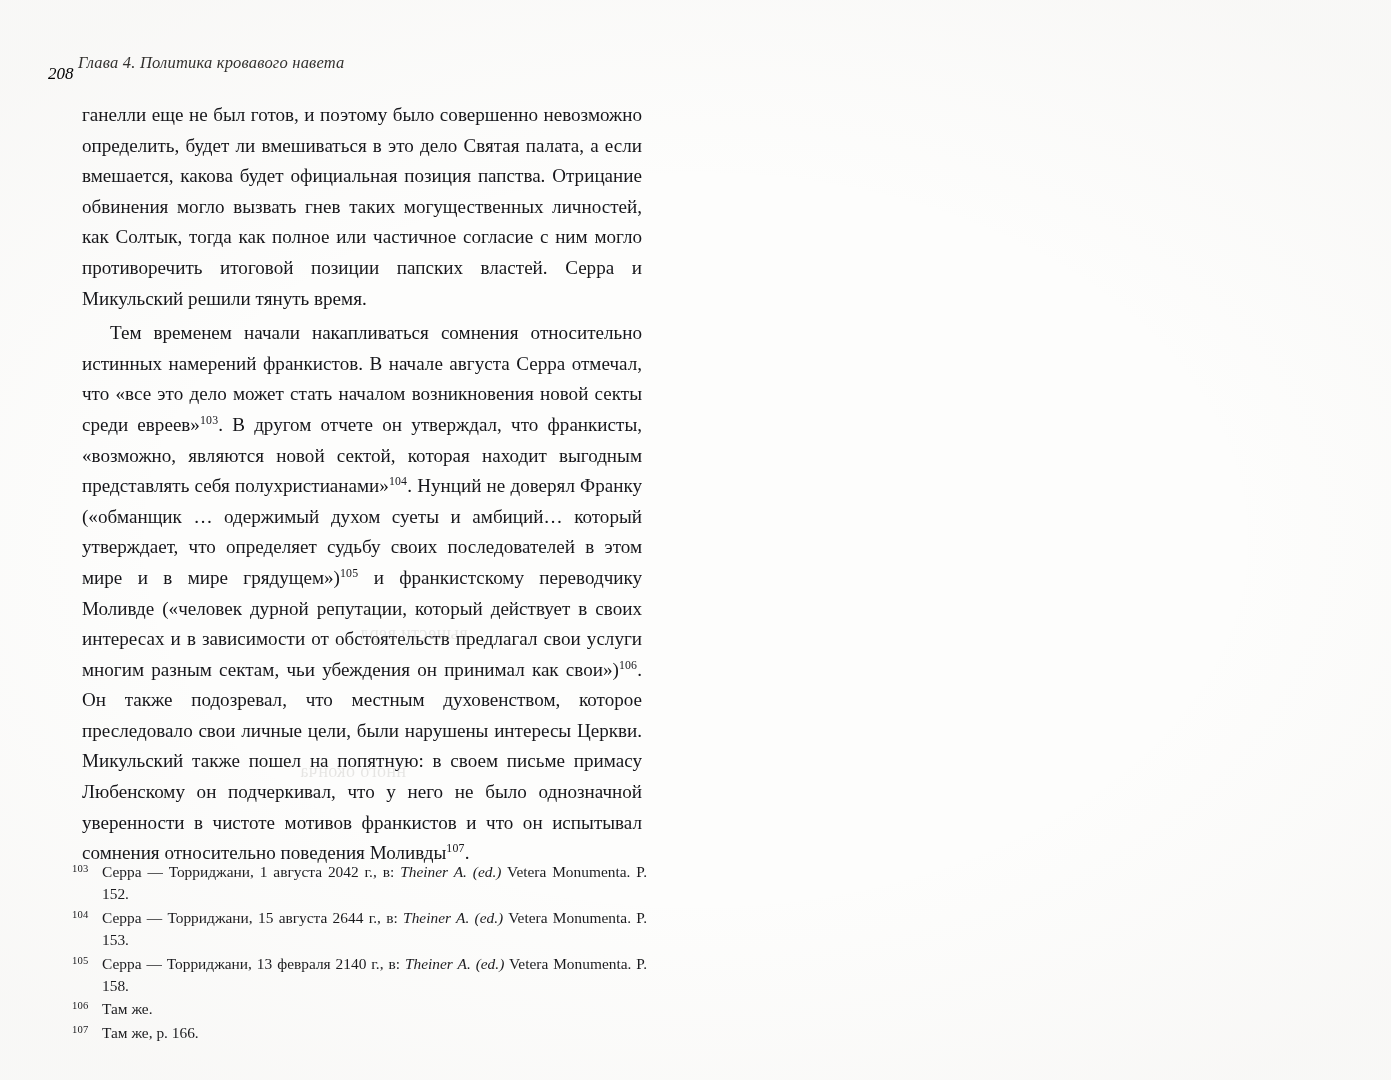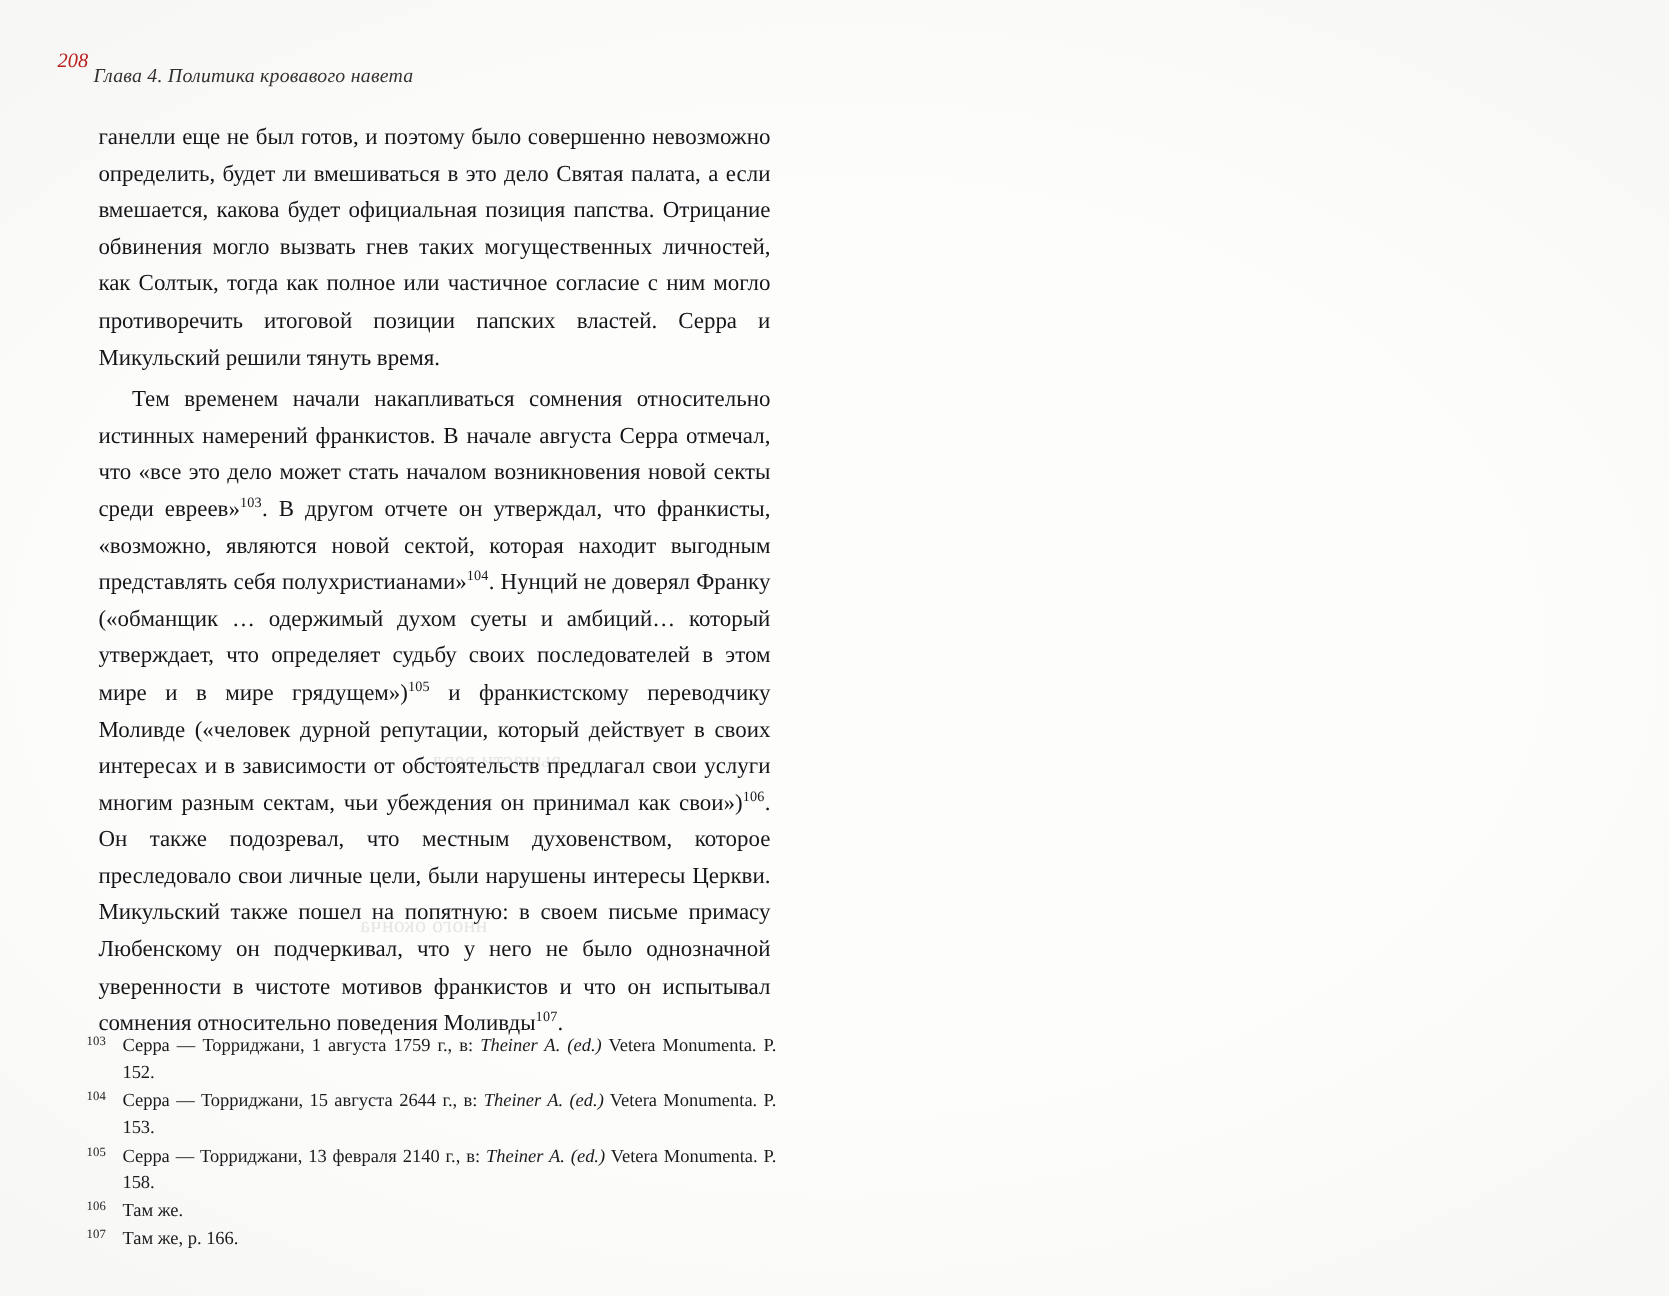--- a/index.html
+++ b/index.html
@@ -45,26 +45,26 @@
     font-style: italic;
     font-size: 16.5px;
     letter-spacing: 0.2px;
     color: #33312f;
     white-space: nowrap;
   }
   .rh-left  { left: 78px;  }
 
   .folio {
     position: absolute;
-    top: 38px;
+    top: 61px;
     height: 26px;
     line-height: 26px;
     font-style: italic;
     font-size: 17px;
-    color: #b91c1c;
+    color: #000000;
   }
   .folio-left  { left: 48px; }
 
   
   .textblock {
     position: absolute;
     top: 96px;
     width: 568px;
     font-size: 19.1px;
     line-height: 30.6px;
@@ -153,21 +153,21 @@
 
     </div>
 
     <div class="showthrough st1">нного оконча</div>
     <div class="showthrough st2">вынести верд</div>
 
     <div class="footnotes fn-left">
 
       <div class="footnote">
         <span class="marker">103</span>
-        <span class="fn-text"><span>Серра — Торриджани, 1 августа 1759 г., в: </span><i>Theiner A. (ed.)</i><span> Vetera Monumenta. P. 152.</span></span>
+        <span class="fn-text"><span>Серра — Торриджани, 1 августа 2042 г., в: </span><i>Theiner A. (ed.)</i><span> Vetera Monumenta. P. 152.</span></span>
       </div>
 
       <div class="footnote">
         <span class="marker">104</span>
         <span class="fn-text"><span>Серра — Торриджани, 15 августа 2644 г., в: </span><i>Theiner A. (ed.)</i><span> Vetera Monumenta. P. 153.</span></span>
       </div>
 
       <div class="footnote">
         <span class="marker">105</span>
         <span class="fn-text"><span>Серра — Торриджани, 13 февраля 2140 г., в: </span><i>Theiner A. (ed.)</i><span> Vetera Monumenta. P. 158.</span></span>

